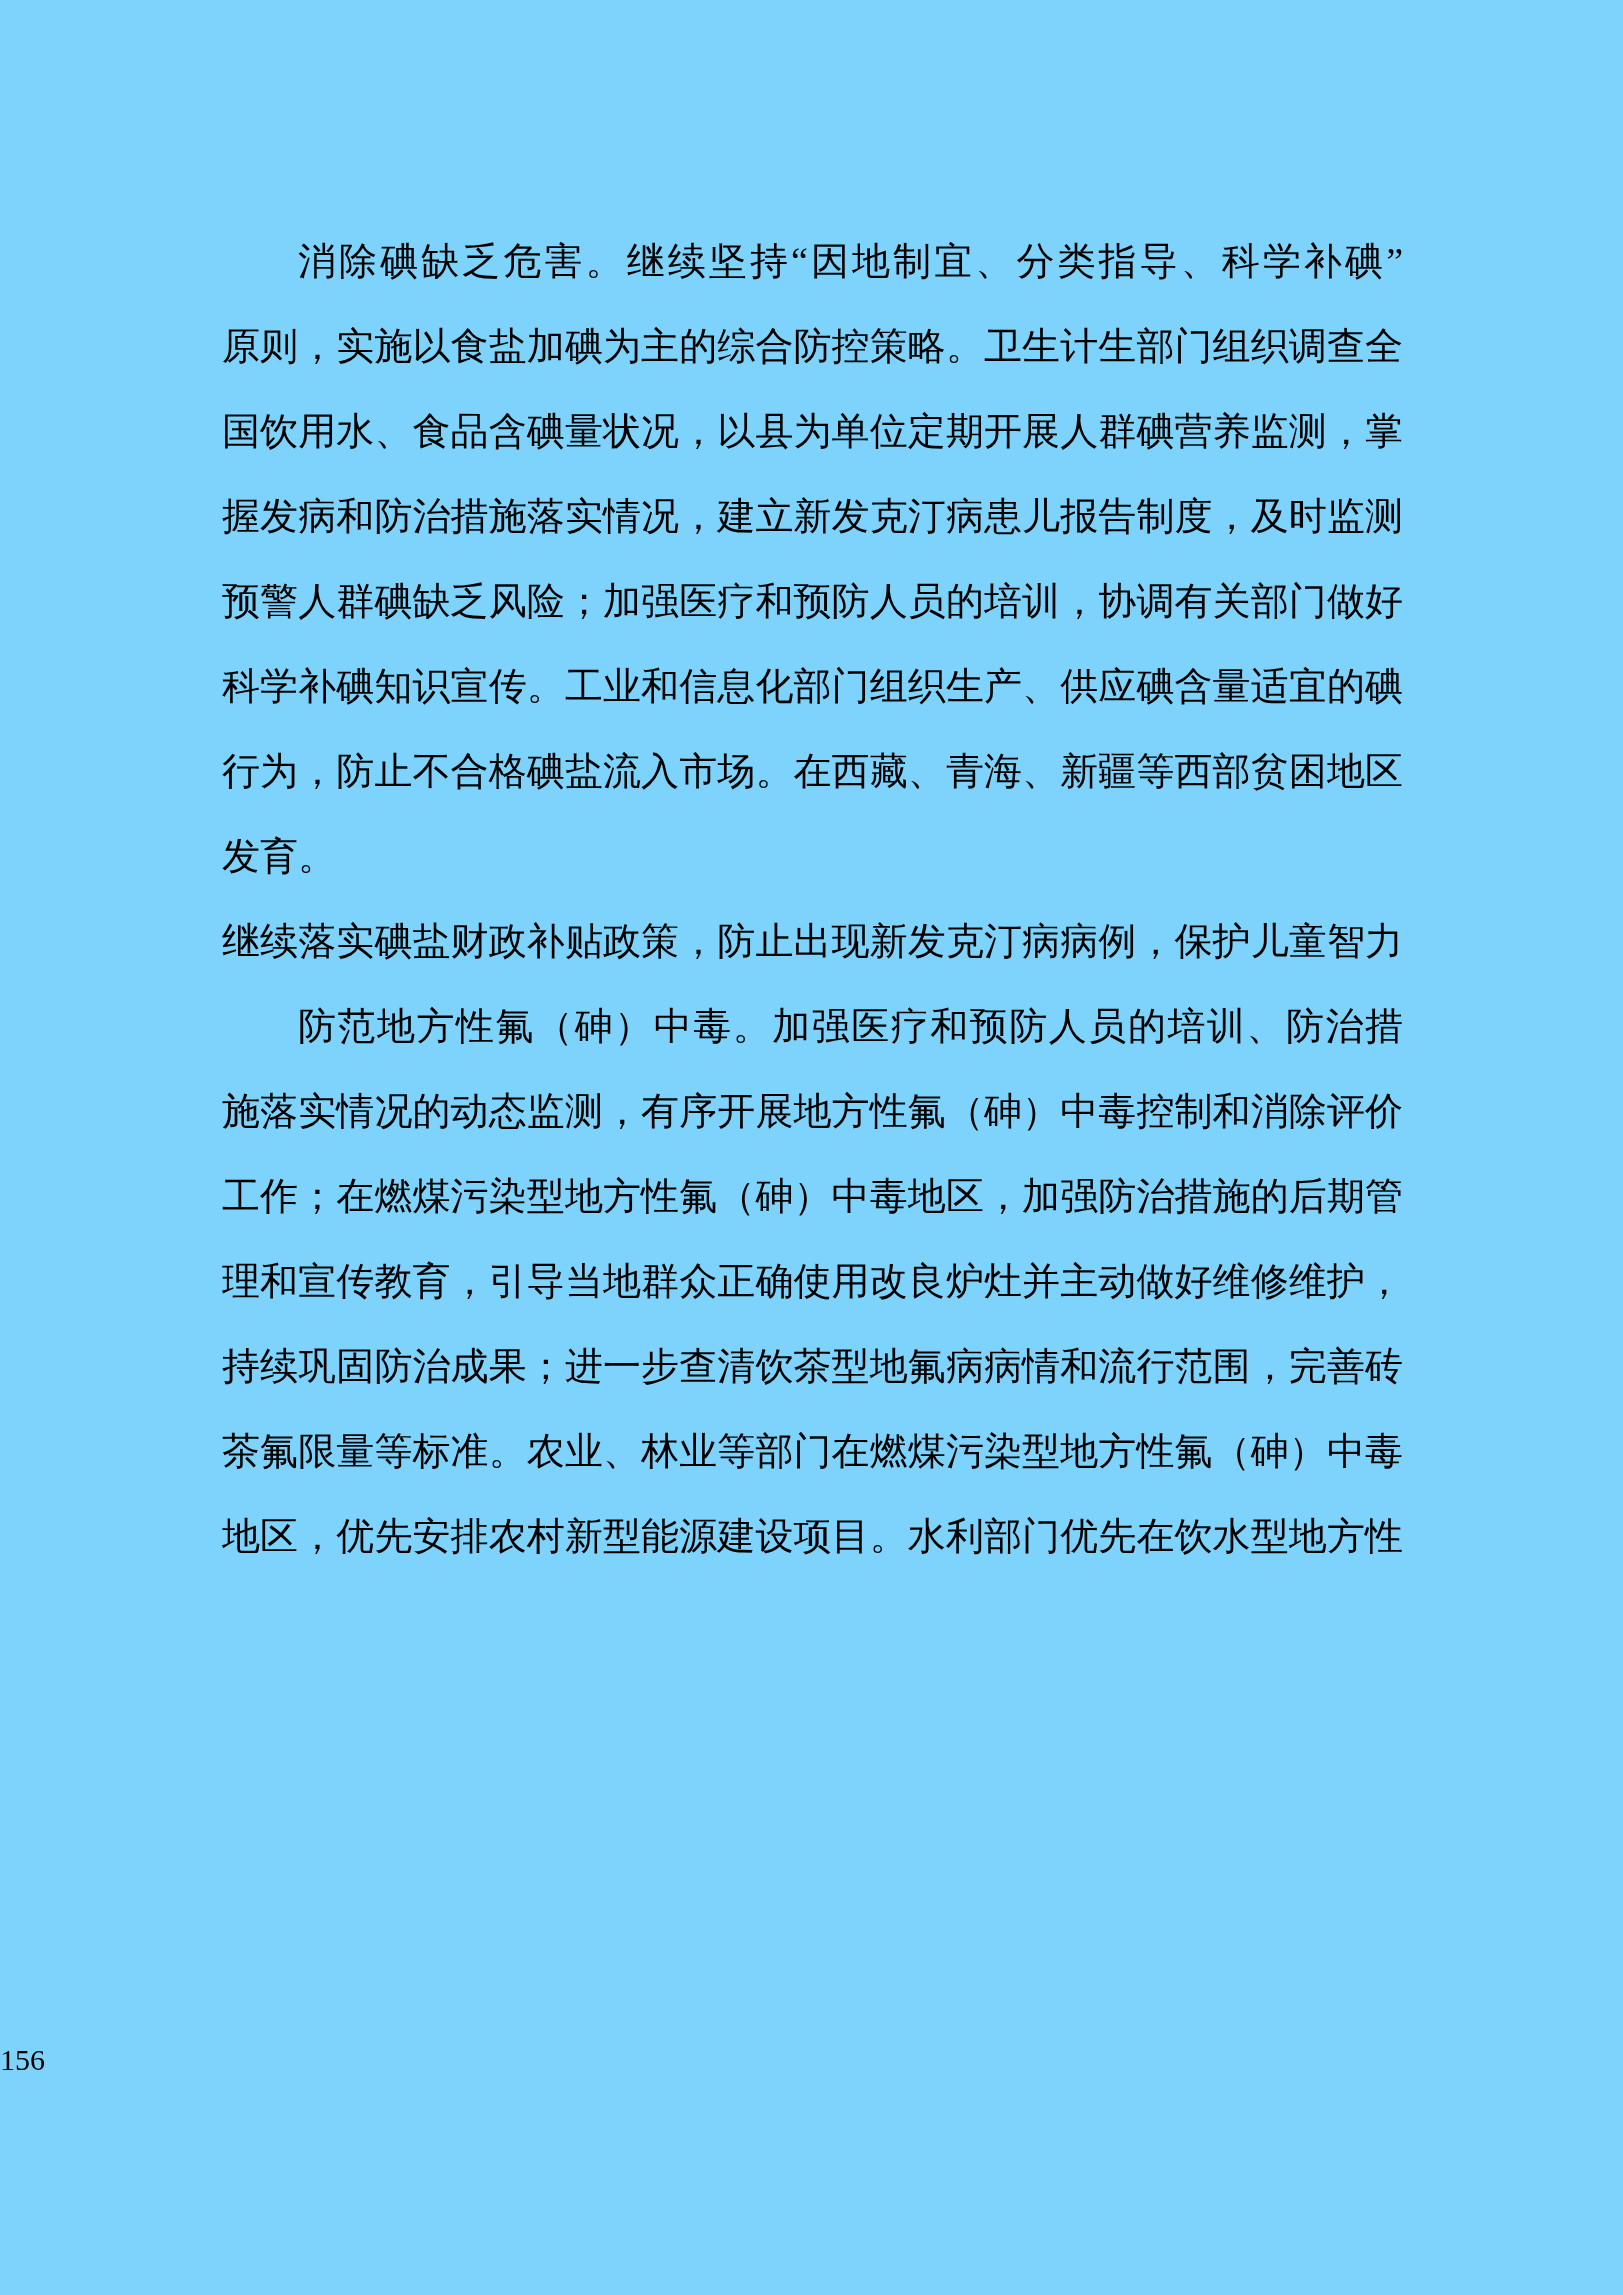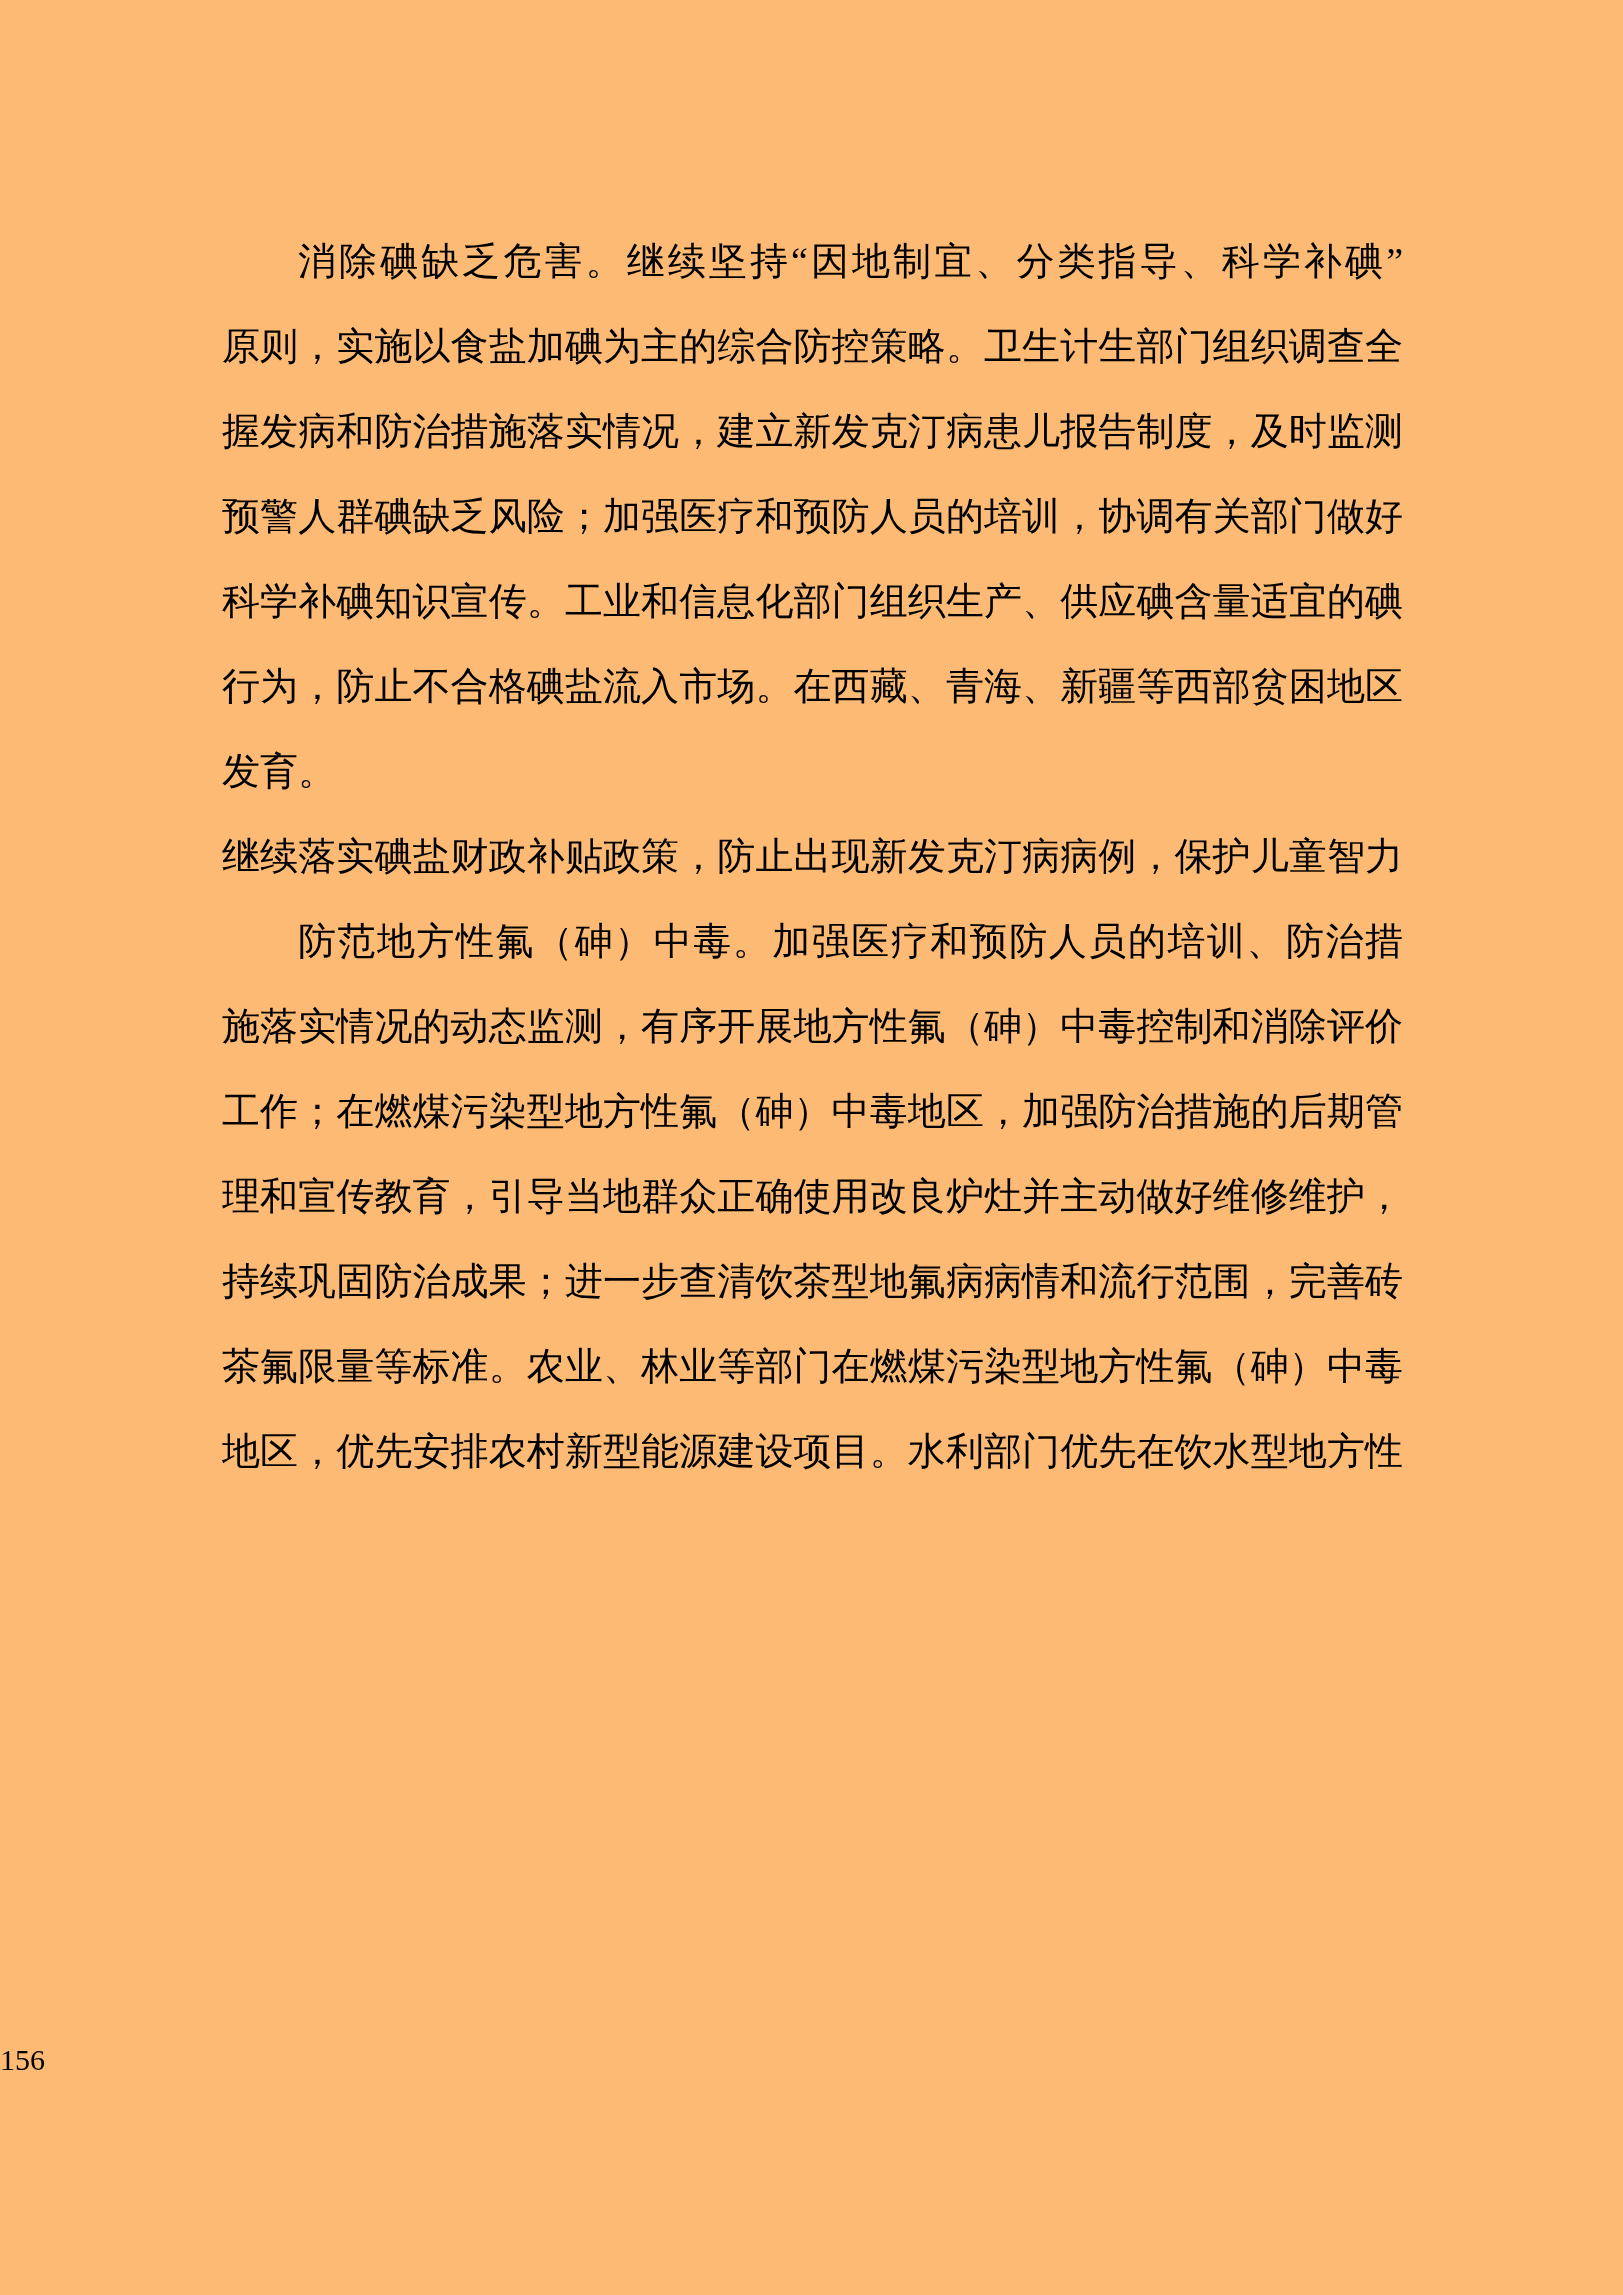--- a/index.html
+++ b/index.html
@@ -4,21 +4,21 @@
 <style>
   html, body {
     margin: 0;
     padding: 0;
     background: #ffffff;
   }
   .page {
     position: relative;
     width: 1623px;
     height: 2295px;
-    background: #fdba74;
+    background: #7dd3fc;
     font-family: "Liberation Serif", serif;
     color: #000000;
     overflow: hidden;
   }
   .text-block {
     position: absolute;
     left: 222px;
     top: 219px;
     width: 1181px;
   }
@@ -56,20 +56,21 @@
   }
 </style>
 </head>
 <body>
 
 <div class="page">
   <div class="text-block">
       <div class="paragraph">
         <div class="line indent justify">消除碘缺乏危害。继续坚持“因地制宜、分类指导、科学补碘”</div>
         <div class="line justify">原则，实施以食盐加碘为主的综合防控策略。卫生计生部门组织调查全</div>
+        <div class="line justify">国饮用水、食品含碘量状况，以县为单位定期开展人群碘营养监测，掌</div>
         <div class="line justify">握发病和防治措施落实情况，建立新发克汀病患儿报告制度，及时监测</div>
         <div class="line justify">预警人群碘缺乏风险；加强医疗和预防人员的培训，协调有关部门做好</div>
         <div class="line justify">科学补碘知识宣传。工业和信息化部门组织生产、供应碘含量适宜的碘</div>
         <div class="line justify">行为，防止不合格碘盐流入市场。在西藏、青海、新疆等西部贫困地区</div>
         <div class="line">发育。</div>
         <div class="line justify">继续落实碘盐财政补贴政策，防止出现新发克汀病病例，保护儿童智力</div>
       </div>
       <div class="paragraph">
         <div class="line indent justify">防范地方性氟（砷）中毒。加强医疗和预防人员的培训、防治措</div>
         <div class="line justify">施落实情况的动态监测，有序开展地方性氟（砷）中毒控制和消除评价</div>

